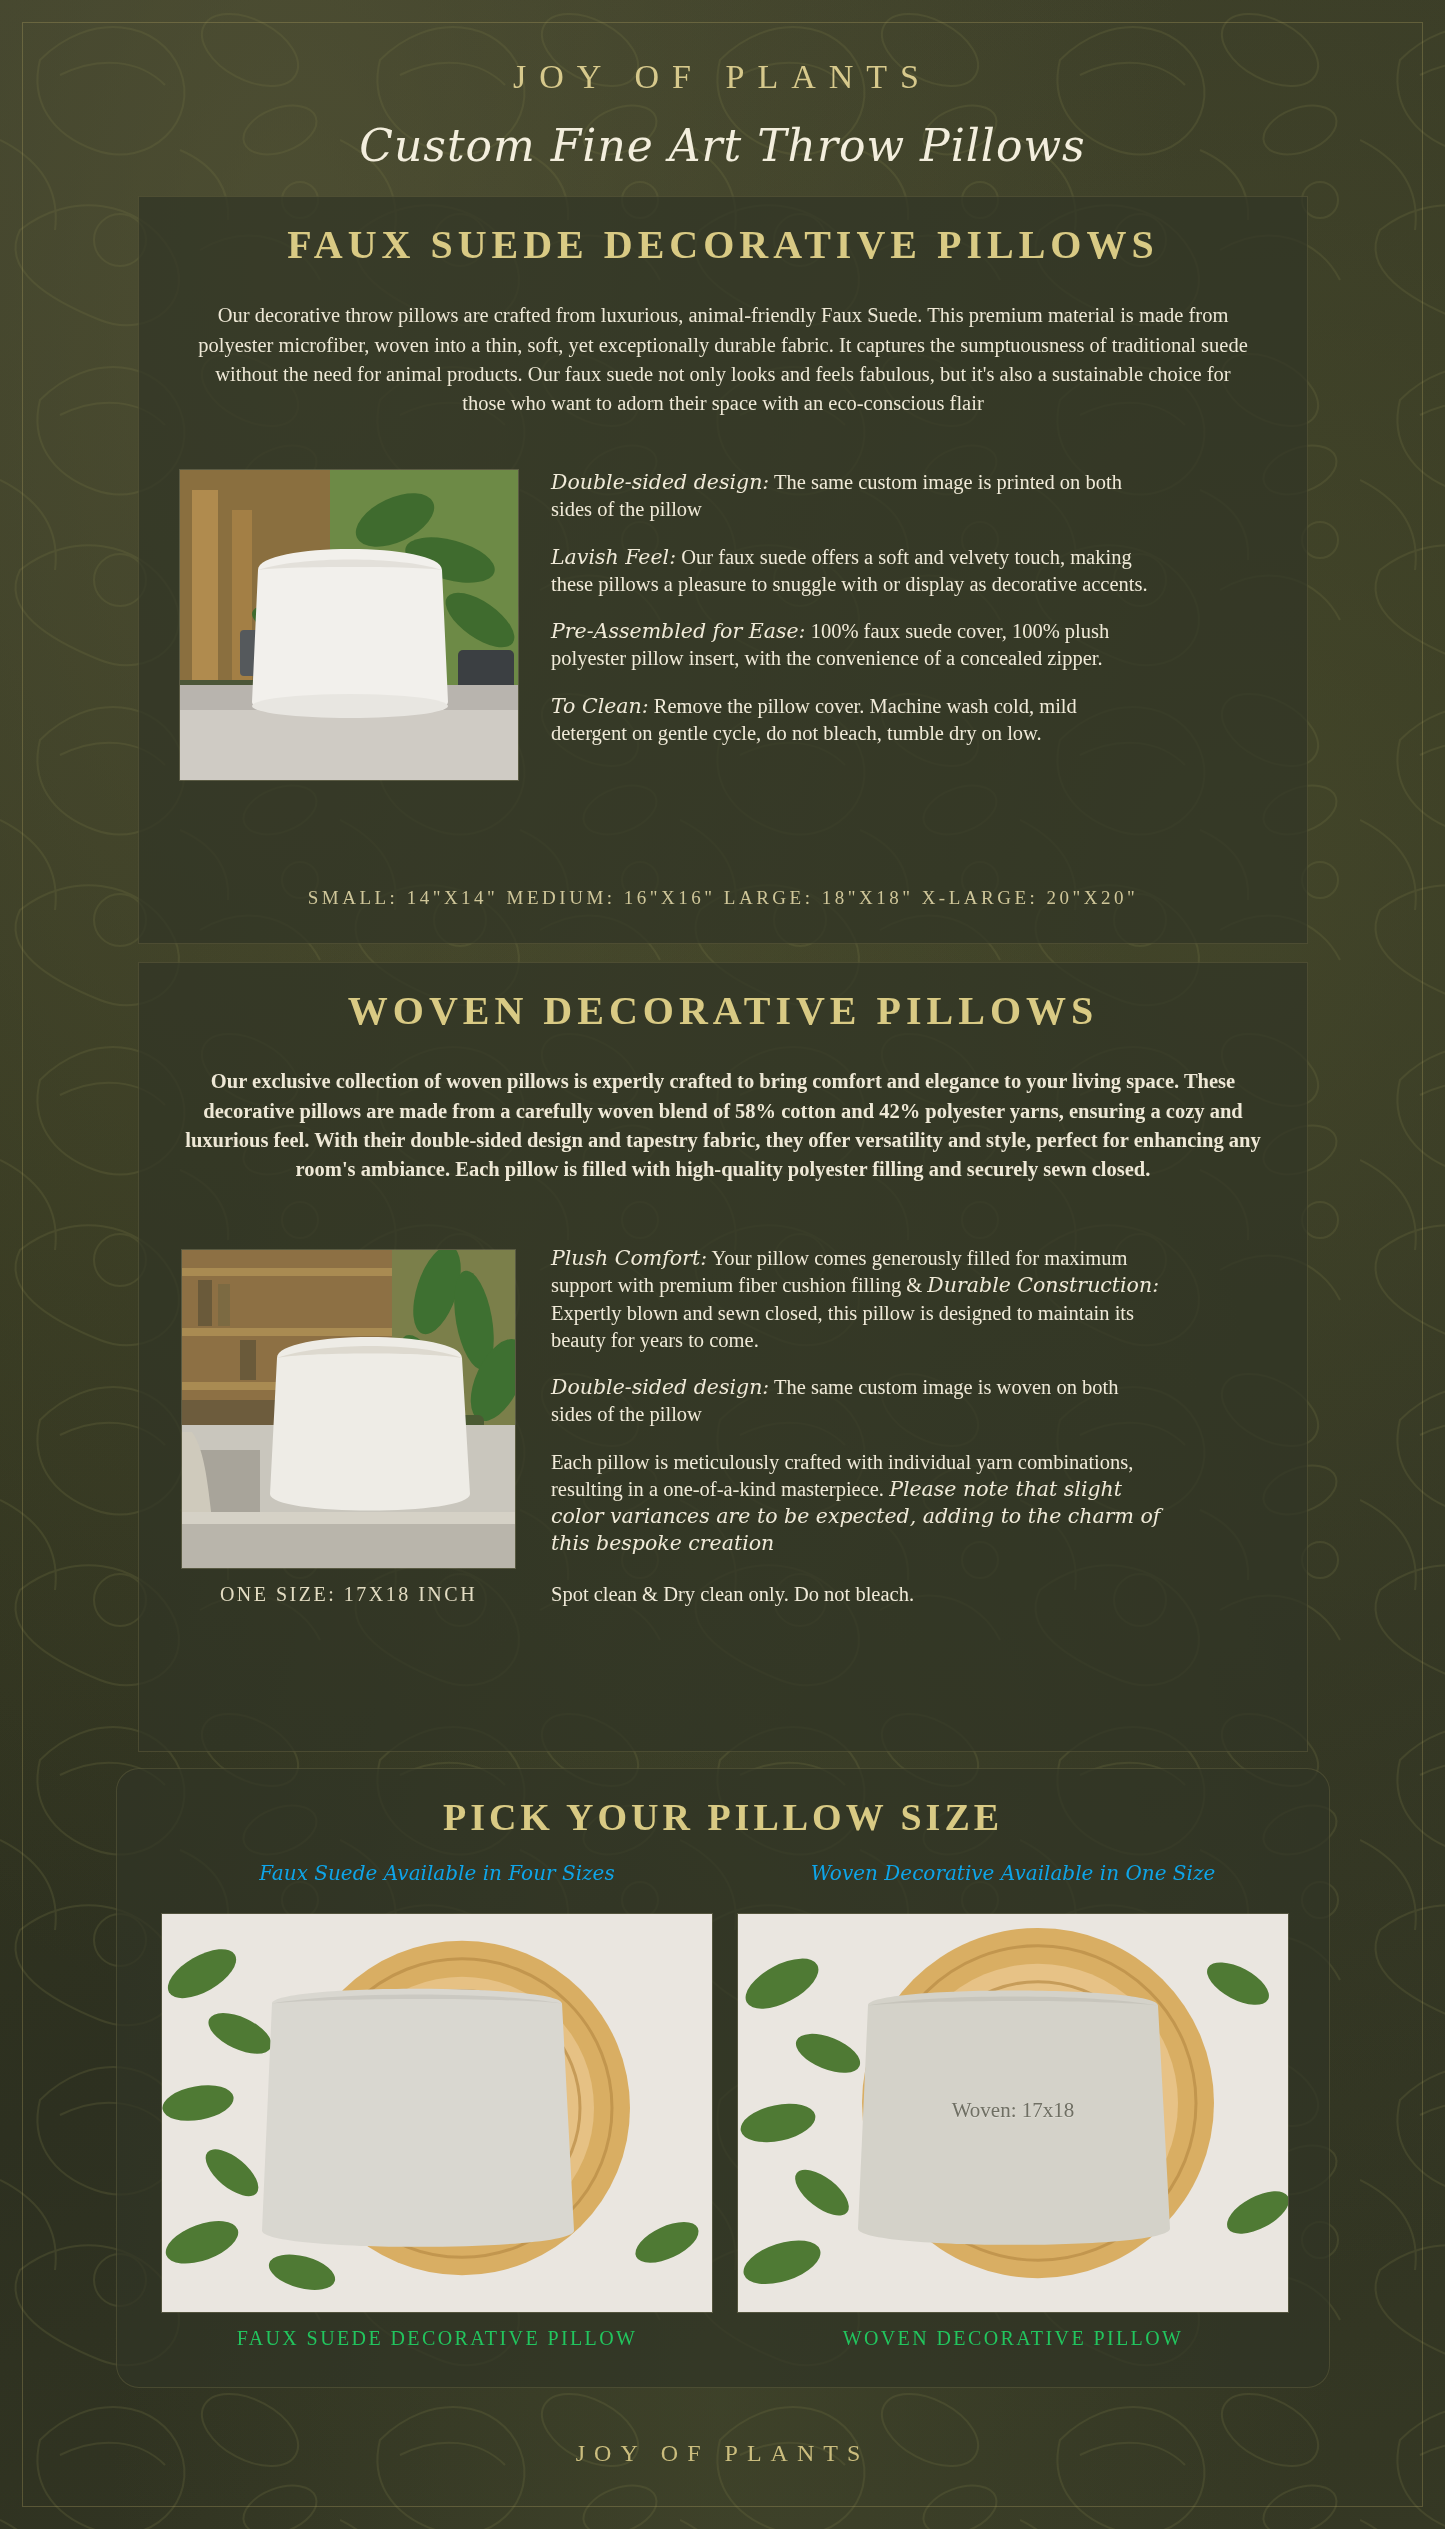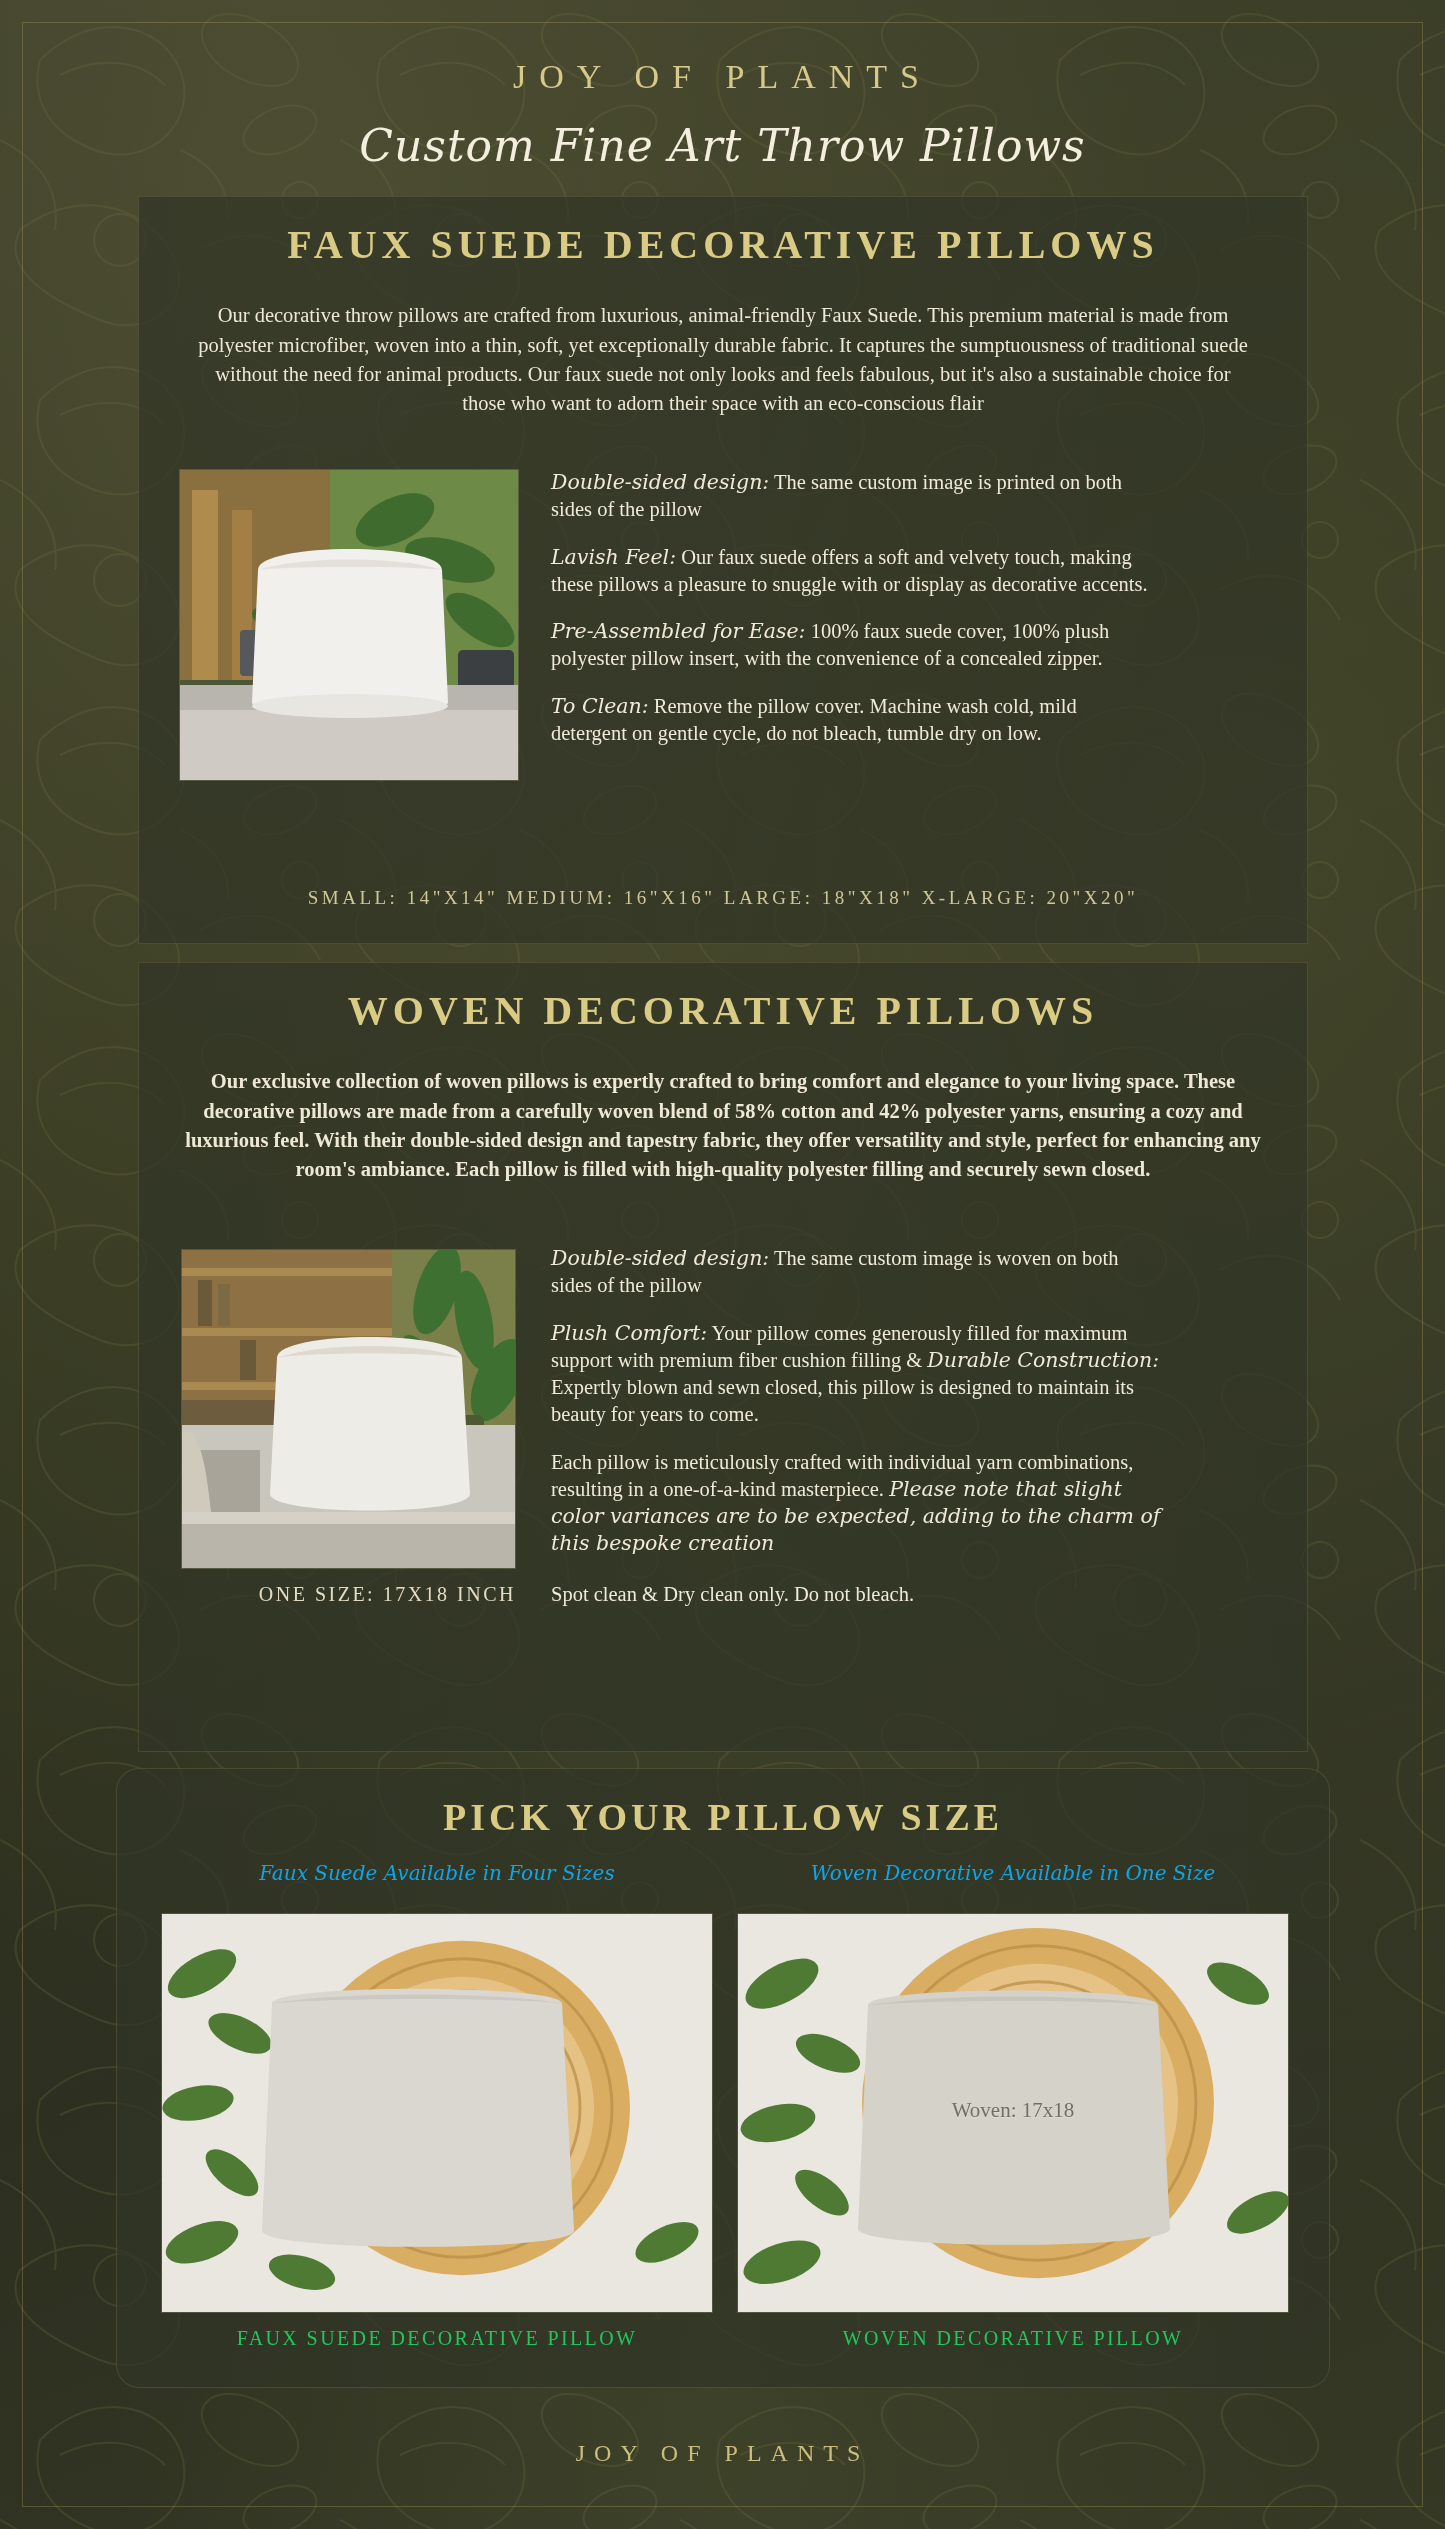--- a/index.html
+++ b/index.html
@@ -119,21 +119,21 @@
     text-align: center;
     color: #cfc699;
     font-size: 19px;
     letter-spacing: 3.5px;
   }
   #sizeline-faux { top: 690px; }
 
   .woven-onesize {
     position: absolute;
     left: 42px; top: 620px; width: 335px;
-    text-align: right;
+    text-align: center;
     color: #e3dcc2;
     font-size: 20px;
     letter-spacing: 2.5px;
   }
   .woven-clean {
     position: absolute;
     left: 412px; top: 620px;
     font-size: 20.5px;
     color: #f0ead8;
   }
@@ -277,22 +277,22 @@
       <rect x="0" y="200" width="78" height="120" fill="#a8a49a"></rect>
       <path d="M10 182 C 30 210, 26 280, 40 318 L 0 318 L 0 182 Z" fill="#cfcabc"></path>
       <path d="M95 108 C 95 80, 280 80, 280 108 L 288 244 C 288 266, 88 266, 88 244 Z" fill="#eeece6"></path>
       <path d="M95 108 C 140 92, 238 92, 280 108 C 250 102, 120 102, 95 108 Z" fill="#ddd9cf"></path>
       <rect x="0" y="262" width="335" height="58" fill="#b9b5ab"></rect>
       <rect x="0" y="262" width="335" height="12" fill="#d5d1c6"></rect>
     </svg>
   </div>
 
   <div class="features" id="features-woven">
+    <p><span class="lead">Plush Comfort:</span><span> Your pillow comes generously filled for maximum support with premium fiber cushion filling  &amp; </span><span class="lead">Durable Construction:</span><span> Expertly blown and sewn closed, this pillow is designed to maintain its beauty for years to come.</span></p>
     <p><span class="lead">Double-sided design:</span><span> The same custom image is woven on both sides of the pillow</span></p>
-    <p><span class="lead">Plush Comfort:</span><span> Your pillow comes generously filled for maximum support with premium fiber cushion filling  &amp; </span><span class="lead">Durable Construction:</span><span> Expertly blown and sewn closed, this pillow is designed to maintain its beauty for years to come.</span></p>
     <p><span>Each pillow is meticulously crafted with individual yarn combinations, resulting in a one-of-a-kind masterpiece. </span><span class="lead">Please note that slight color variances are to be expected, adding to the charm of this bespoke creation</span></p>
   </div>
 
   <div class="woven-onesize">ONE SIZE: 17X18 INCH</div>
   <div class="woven-clean">Spot clean &amp; Dry clean only. Do not bleach.</div>
 </section>
 
 <section class="panel" id="panel-sizes">
   <h2 class="panel-title">PICK YOUR PILLOW SIZE</h2>
 

